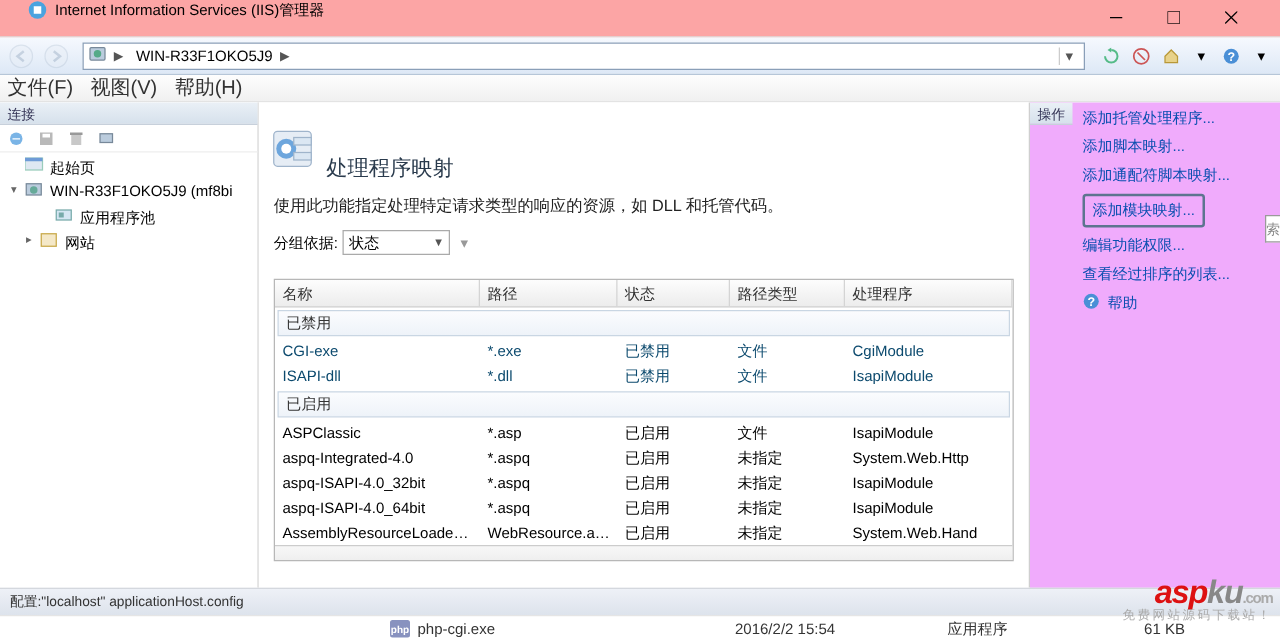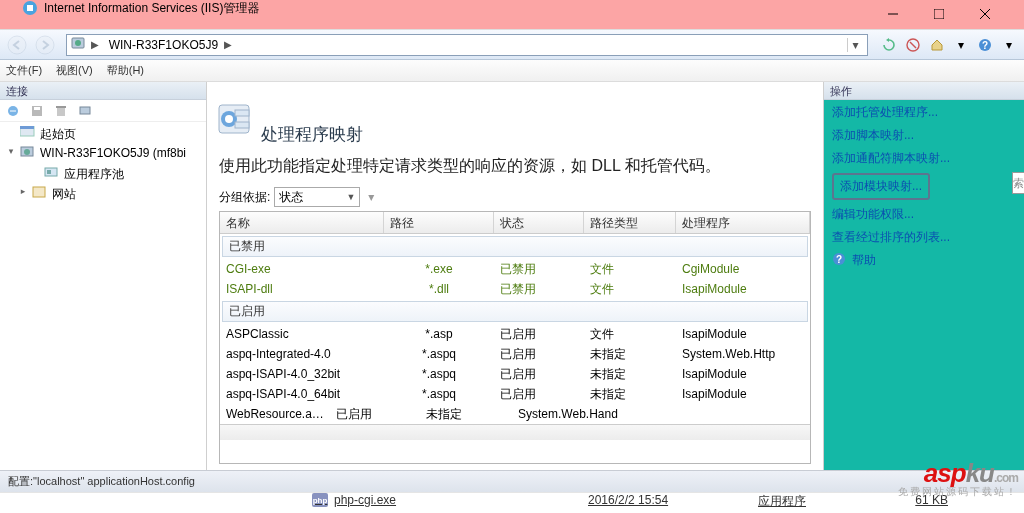--- a/index.html
+++ b/index.html
@@ -15,70 +15,70 @@
 .navbtn.dis { opacity: 0.4; }
 .navicon svg { display: block; }
 .breadcrumb { flex: 1; height: 22px; background: #fff; border: 1px solid #8a9fb8; display: flex; align-items: center; margin: 0 6px; padding: 0 4px; }
 .bchost { margin-left: 4px; font-size: 12px; }
 .bcarrow { margin: 0 6px; color: #555; font-size: 10px; }
 .bcdrop { width: 16px; text-align: center; color: #555; border-left: 1px solid #ccc; margin-left: auto; }
 .toolr { display: flex; gap: 2px; margin-left: 4px; }
 .ticonbtn { width: 22px; height: 22px; display: flex; align-items: center; justify-content: center; }
 
 .menubar { height: 22px; background: linear-gradient(#fdfdfd,#f0f0f0); border-bottom: 1px solid #dcdcdc; display: flex; align-items: center; padding: 0 6px; gap: 14px; }
-.menu { font-size: 11px; color: #333; }
+.menu { font-size: 16px; color: #333; }
 
 .workarea { height: 388px; display: flex; background: #fff; }
 
 .leftpane { width: 207px; display: flex; flex-direction: column; border-right: 1px solid #cfcfcf; background: #fff; }
 .panehead { height: 18px; background: linear-gradient(#eaf0f6,#d6e1ec); font-size: 11px; padding: 2px 6px; color: #335; border-bottom: 1px solid #c7d0db; }
 .lefttools { height: 22px; border-bottom: 1px solid #eee; display: flex; align-items: center; gap: 10px; padding: 0 6px; }
 .lticon { width: 14px; height: 14px; }
 .tree { padding: 4px 0; font-size: 12px; color: #000; }
 .tnrow { display: flex; align-items: flex-start; height: 20px; padding-left: 6px; gap: 4px; }
 .twist { width: 10px; text-align: center; color: #666; font-size: 9px; }
 .ticon2 { width: 16px; height: 12px; display: inline-block; }
 .tl { white-space: nowrap; overflow: hidden; text-overflow: ellipsis; }
 .ind1 { padding-left: 18px; }
 .ind2 { padding-left: 44px; }
 
 .centerpane { flex: 1; background: #fff; display: flex; flex-direction: column; border-right: 1px solid #cfcfcf; padding: 6px; }
 .cheader { display: flex; align-items: center; gap: 10px; margin: 4px 0 6px 4px; }
 .cheader h1 { font-size: 17px; font-weight: normal; color: #2a3b4d; margin-top: 31px; }
 .bigicon { width: 34px; height: 34px; }
-.desc { font-size: 16px; color: #222; margin: 4px 6px 10px 6px; }
+.desc { font-size: 13px; color: #222; margin: 4px 6px 10px 6px; }
 .grptool { margin: 0 6px 4px 6px; display: flex; align-items: center; gap: 4px; font-size: 12px; }
 .combo { background: #fff; border: 1px solid #aaa; height: 20px; min-width: 86px; padding: 0 4px; display: flex; align-items: center; justify-content: space-between; }
 .combo .carrow { font-size: 9px; color: #555; margin-left: 8px; }
-.grid { border: 1px solid #b7b7b7; margin: 0 6px; flex: 1; overflow: hidden; background: #fff; }
+.grid { border: 1px solid #b7b7b7; margin: 15px 6px; flex: 1; overflow: hidden; background: #fff; }
 .ghead { display: flex; background: linear-gradient(#fdfdfd,#ececec); border-bottom: 1px solid #ccc; height: 22px; }
 .ghead .gh { border-right: 1px solid #d4d4d4; padding: 3px 6px; font-size: 12px; color: #333; }
 .gh0 { width: 164px; } .gh1 { width: 110px; } .gh2 { width: 90px; } .gh3 { width: 92px; } .gh4 { flex: 1; }
 .grow { display: flex; height: 20px; align-items: center; font-size: 12px; }
 .grow .gc { padding: 0 6px; white-space: nowrap; overflow: hidden; text-overflow: ellipsis; }
-.gc0 { width: 164px; } .gc1 { width: 110px; text-align: center; } .gc2 { width: 90px; } .gc3 { width: 92px; } .gc4 { flex: 1; }
+.gc0 { width: 164px; } .gc1 { width: 110px; } .gc2 { width: 90px; } .gc3 { width: 92px; } .gc4 { flex: 1; }
 .grpbox { height: 21px; border: 1px solid #c9d6e3; margin: 2px; display: flex; align-items: center; padding-left: 6px; font-size: 12px; color: #333; background: linear-gradient(#fbfcfe,#eef3f9); }
-.grow.dis .gc { color: #4d7c0f; }
+.grow.dis .gc { color: #0c4a6e; }
 .gridfoot { height: 16px; background: linear-gradient(#f7f7f7,#ececec); border-top: 1px solid #ccc; }
 
 .viewtabs { margin: 8px 6px 0 6px; display: flex; border: 1px solid #c0c0c0; background: linear-gradient(#fdfdfd,#eef0f3); height: 24px; align-items: center; padding: 0 2px; gap: 4px; }
 .vtab { display: flex; align-items: center; gap: 4px; font-size: 12px; padding: 2px 6px; border: 1px solid transparent; }
 .vtab.active { border: 1px solid #a8bcd2; background: #eaf1fb; }
 .vticon { width: 14px; height: 14px; }
 
-.rightpane { width: 200px; display: flex; flex-direction: column; background: #14b8a6; overflow: hidden; }
+.rightpane { width: 200px; display: flex; flex-direction: row; background: #f0abfc; overflow: hidden; }
 .actions { padding: 4px 8px; display: flex; flex-direction: column; gap: 6px; font-size: 12px; }
 .alink { color: #0b4fb0; text-decoration: none; cursor: default; }
 .alink.boxed { border: 2px solid #5d748f; padding: 3px 6px; border-radius: 3px; width: fit-content; }
 .helprow { display: flex; align-items: center; gap: 6px; color: #0b4fb0; }
 .srchclip { position: absolute; right: 0; top: 90px; width: 12px; height: 22px; border: 1px solid #9a9a9a; border-right: none; background: #fff; font-size: 11px; overflow: hidden; color: #888; display: flex; align-items: center; }
 
 .statusbar { height: 22px; background: linear-gradient(#eef1f7,#dde3ec); border-top: 1px solid #c8ccd4; display: flex; align-items: center; font-size: 11px; padding: 0 8px; color: #333; }
 
-.explorerrow { height: 21px; background: #fff; border-top: 1px solid #e5e5e5; display: flex; align-items: flex-start; font-size: 12px; color: #333; text-decoration: underline; }
+.explorerrow { height: 21px; background: #fff; border-top: 1px solid #e5e5e5; display: flex; align-items: center; font-size: 12px; color: #333; }
 .exname { margin-left: 312px; display: flex; align-items: center; gap: 6px; width: 276px; }
 .exdate { width: 170px; }
 .extype { width: 120px; }
 .exsize { width: 80px; text-align: right; padding-right: 10px; }
 .phpicon { width: 16px; height: 14px; background: #8892bf; color: #fff; font-size: 8px; font-weight: bold; display: flex; align-items: center; justify-content: center; border-radius: 2px; }
 
 .watermark { position: absolute; right: 6px; bottom: 14px; font-family: Arial, sans-serif; text-align: right; }
 .watermark .w1 { font-size: 26px; font-weight: 900; font-style: italic; color: #d11; letter-spacing: -1px; }
 .watermark .w1 .ku { color: #888; font-style: italic; }
 .watermark .w2 { font-size: 10px; color: #aaa; letter-spacing: 2px; margin-top: -4px; }
@@ -293,20 +293,21 @@
           <div class="gc gc4">IsapiModule</div>
       </div>
       <div class="grow">
         <div class="gc gc0">aspq-ISAPI-4.0_64bit</div>
           <div class="gc gc1">*.aspq</div>
           <div class="gc gc2">已启用</div>
           <div class="gc gc3">未指定</div>
           <div class="gc gc4">IsapiModule</div>
       </div>
       <div class="grow">
+        <div class="gc gc0">AssemblyResourceLoader-I...</div>
           <div class="gc gc1">WebResource.axd</div>
           <div class="gc gc2">已启用</div>
           <div class="gc gc3">未指定</div>
           <div class="gc gc4">System.Web.Hand</div>
       </div>
       <div class="gridfoot"></div>
     </div>
   </div>
 
   <div class="rightpane" style="position:relative">

